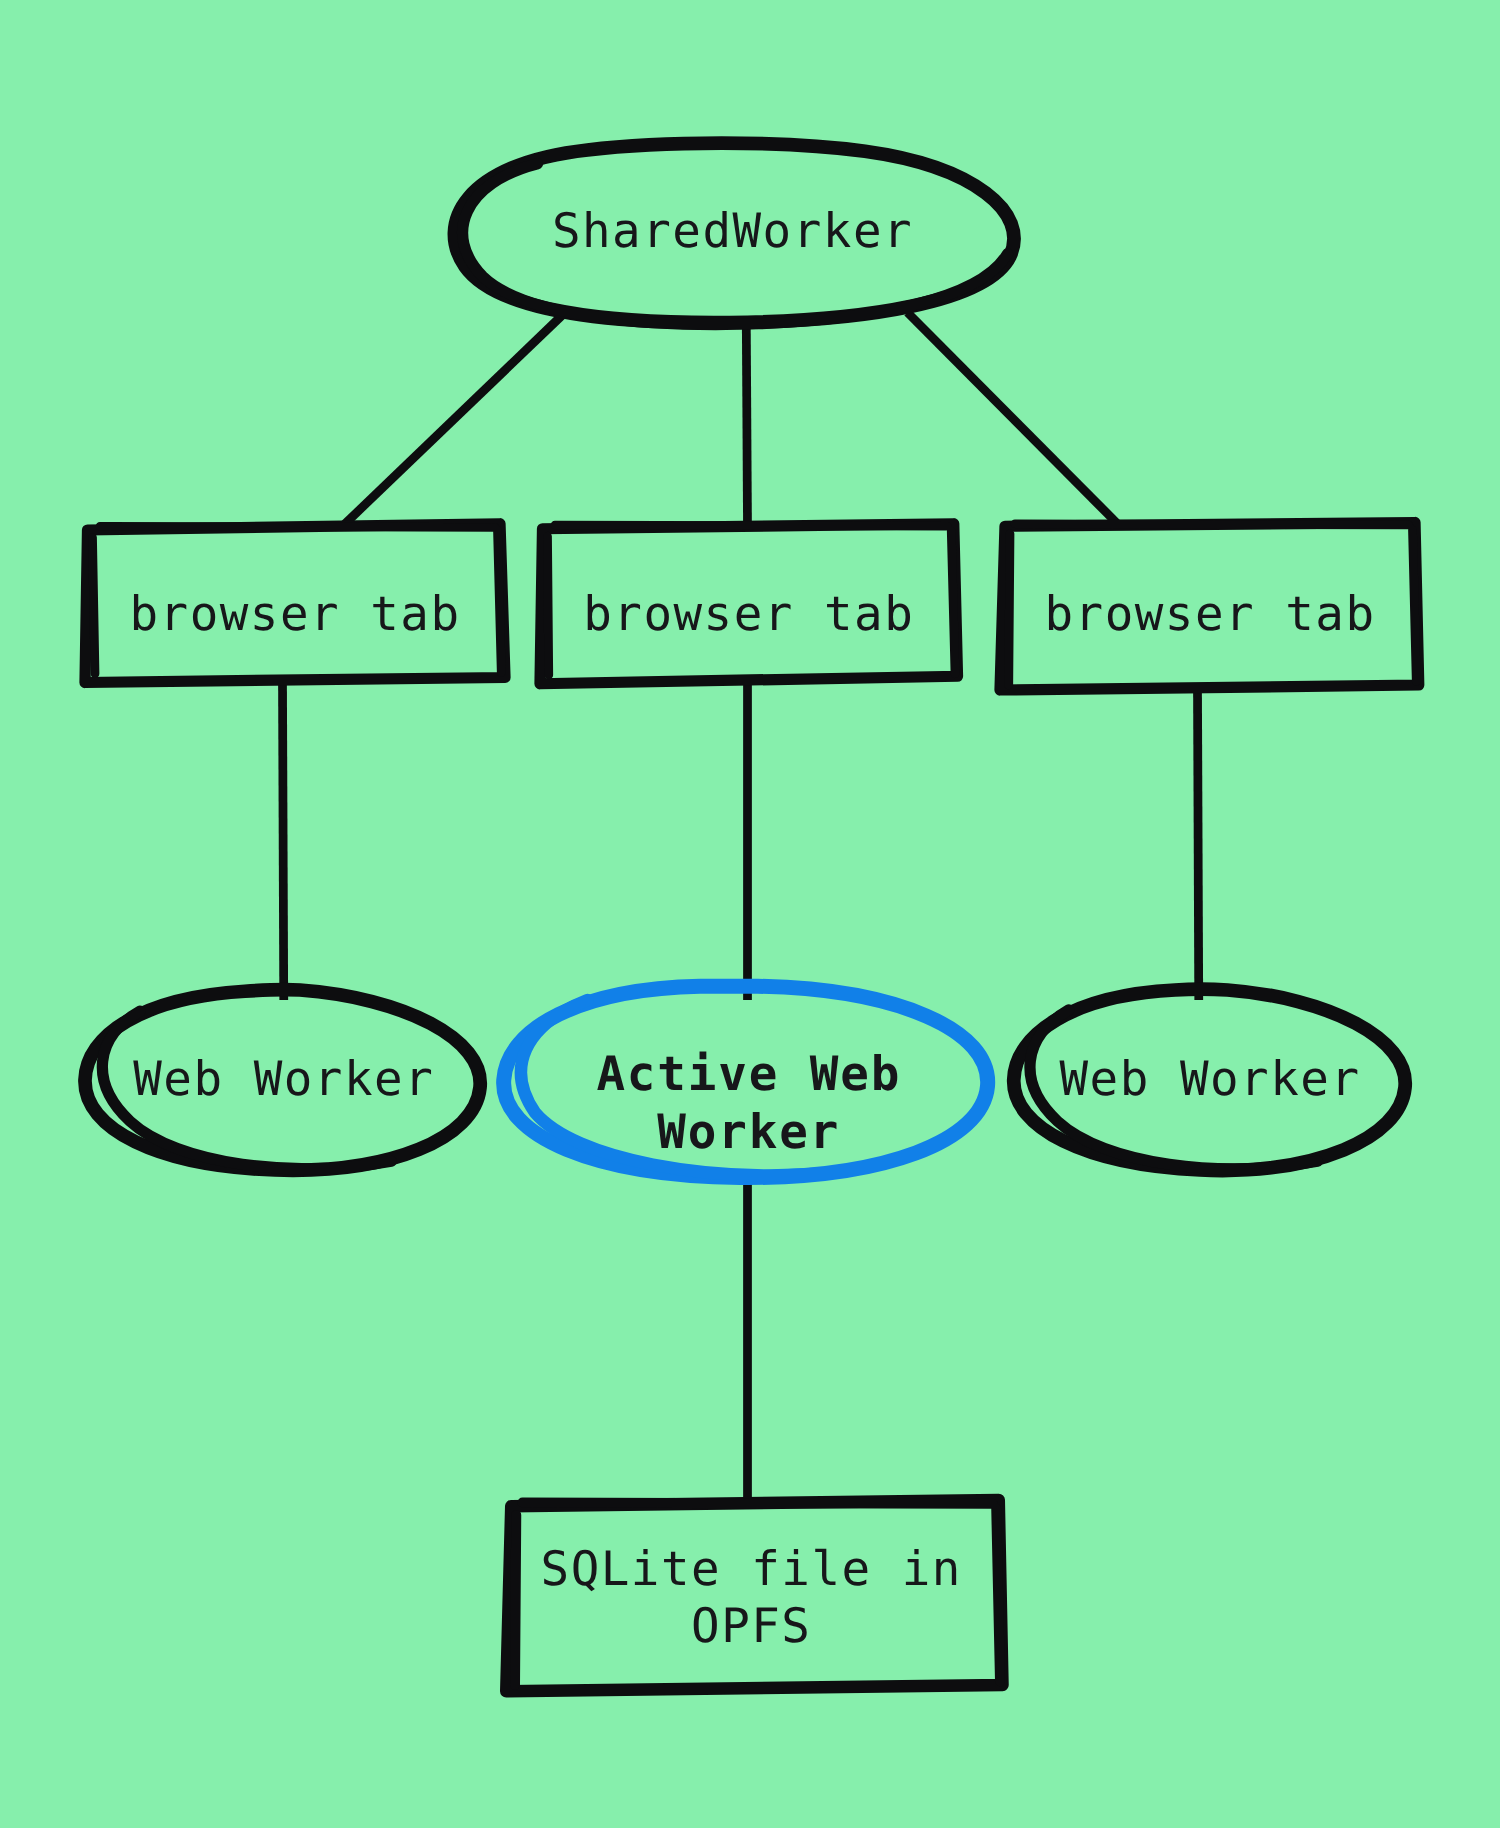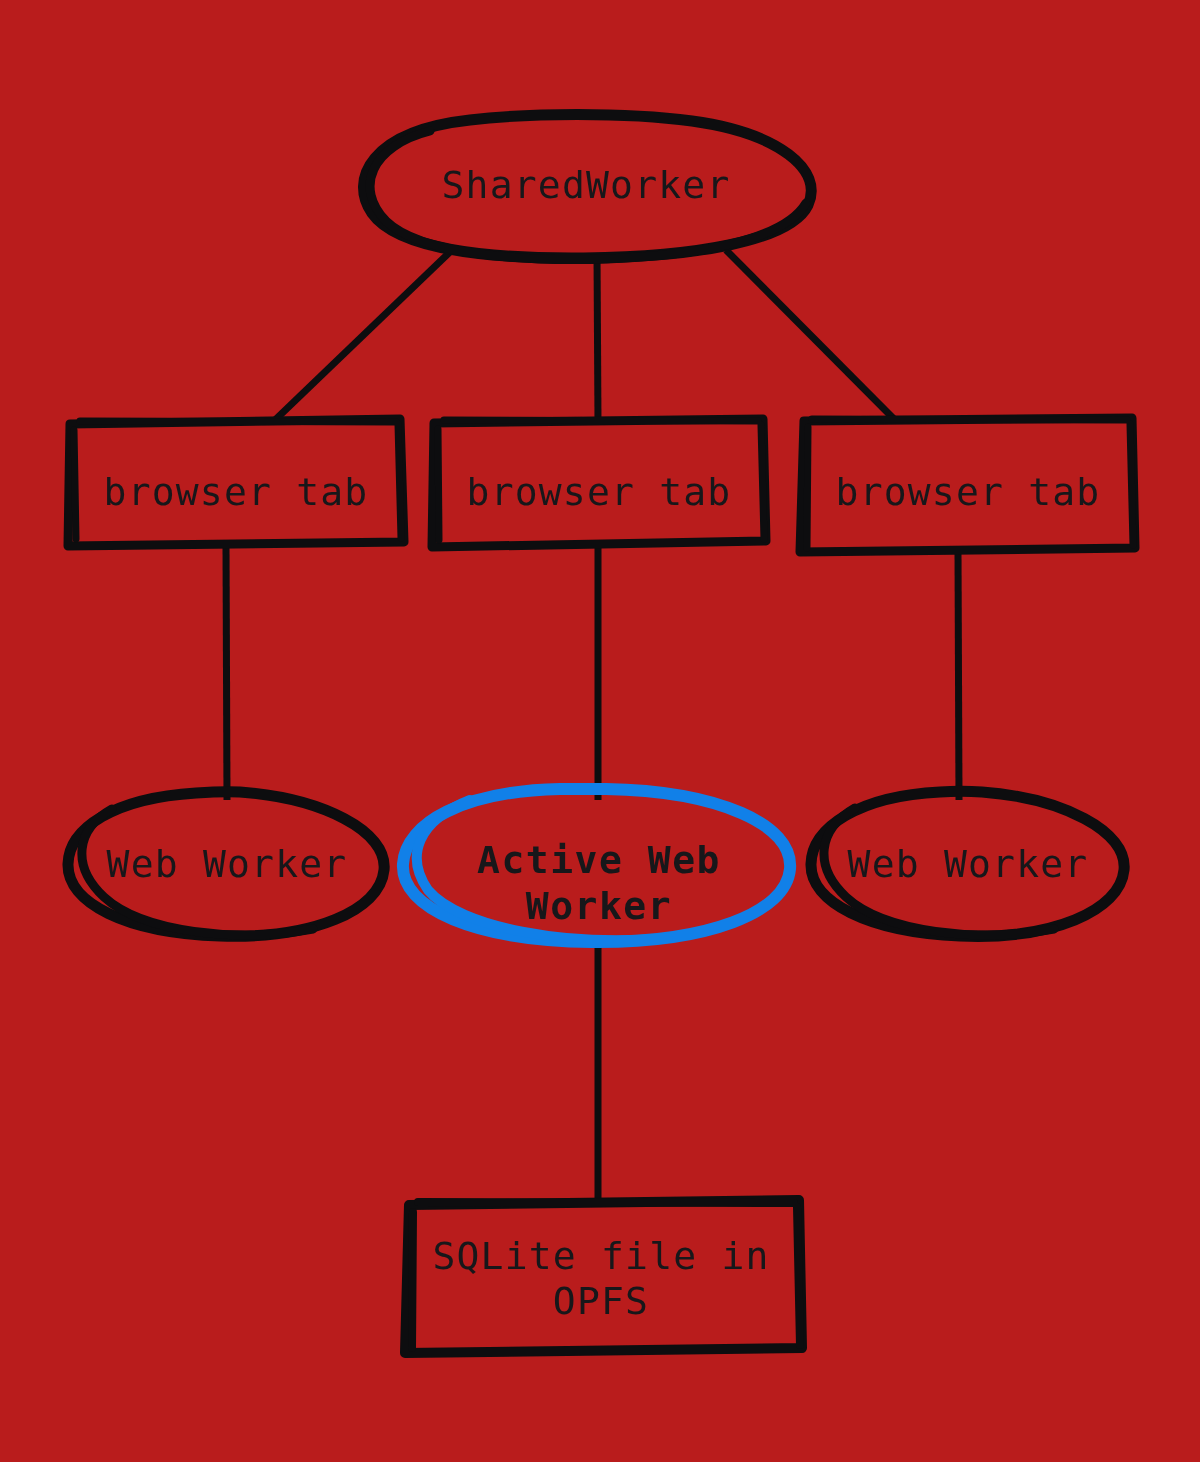--- a/index.html
+++ b/index.html
@@ -11,21 +11,21 @@
     width: 1200px;
     height: 1462px;
     background: #f7f5f1;
     font-family: "DejaVu Sans Mono", "Liberation Mono", monospace;
     overflow: hidden;
   }
   #diagram-root {
     position: relative;
     width: 1200px;
     height: 1462px;
-    background: #b91c1c;
+    background: #86efac;
   }
   svg#diagram-canvas {
     position: absolute;
     top: 0;
     left: 0;
     width: 1200px;
     height: 1462px;
     display: block;
   }
   .node-label {

